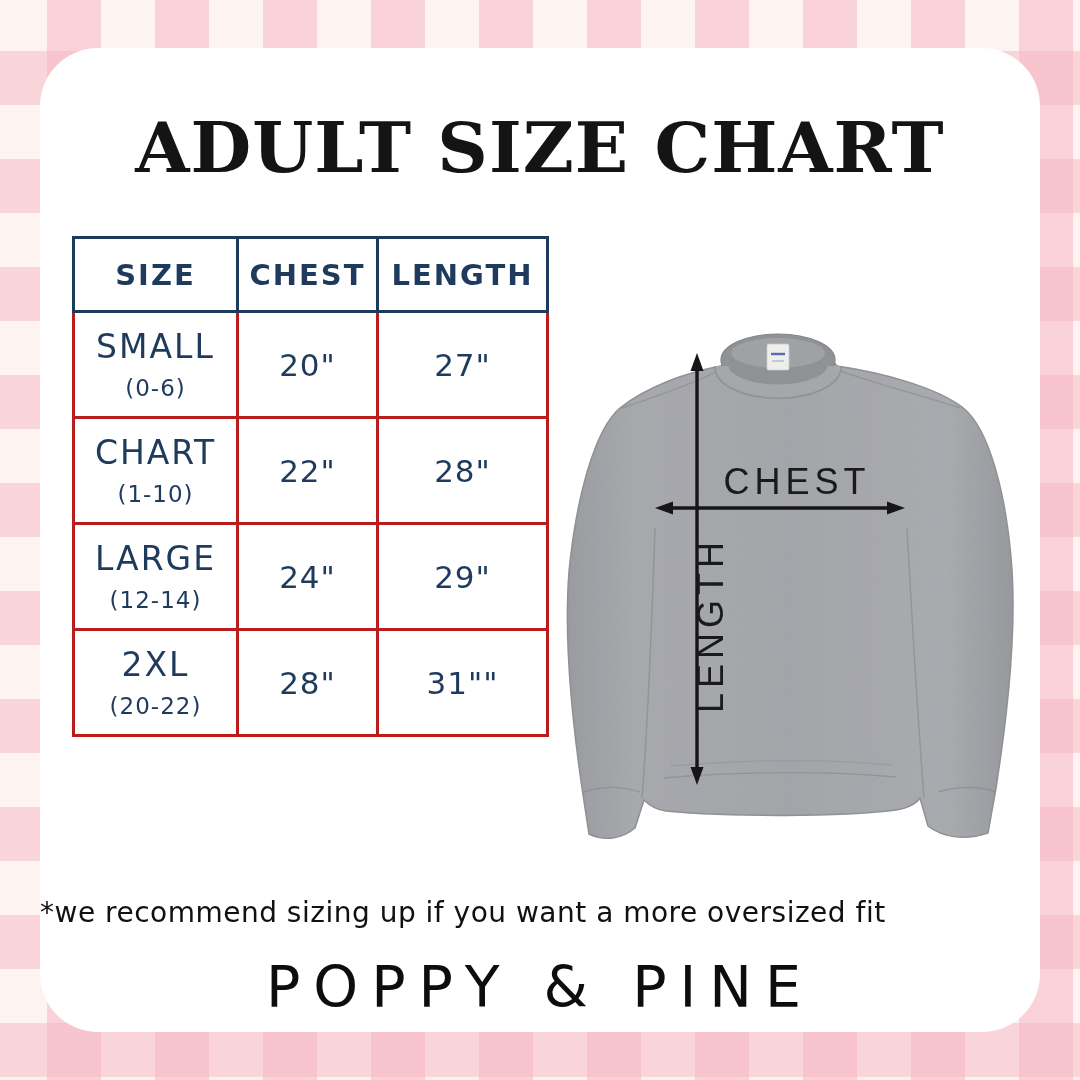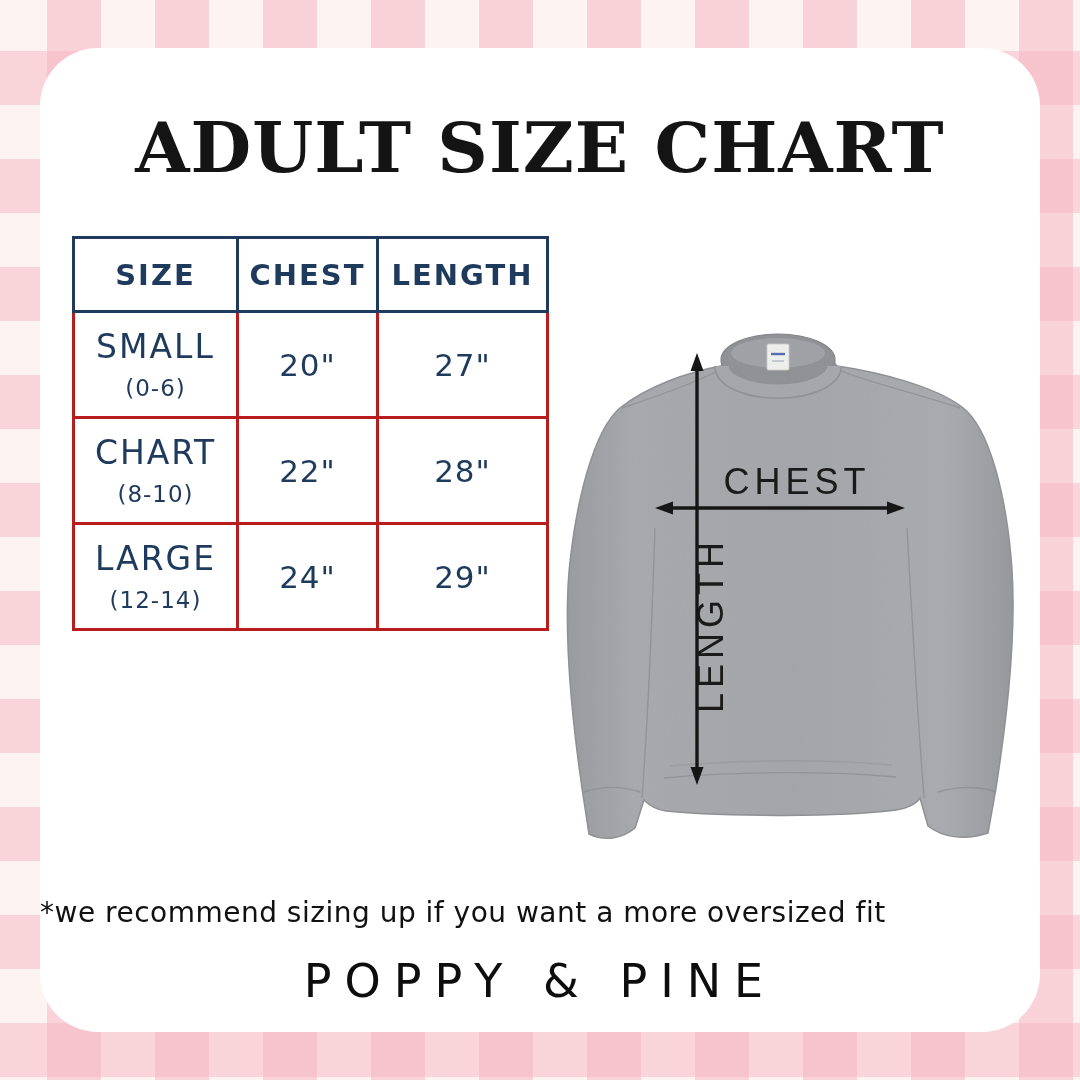--- a/index.html
+++ b/index.html
@@ -38,21 +38,21 @@
   .size-name { font-size:33px; letter-spacing:2px; line-height:1.15; }
   .size-range { font-size:23px; letter-spacing:1px; margin-top:10px; }
   .sweatshirt-wrap { position:absolute; left:520px; top:272px; width:470px; height:540px; }
   .footnote {
     position:absolute; left:0; top:848px; width:100%; text-align:left;
     font-family:"DejaVu Sans", sans-serif; font-size:28px; color:#111;
     letter-spacing:0.5px; white-space:nowrap;
   }
   .brand {
     position:absolute; left:0; top:906px; width:100%; text-align:center;
-    font-family:"DejaVu Sans", sans-serif; font-size:46px; font-weight:400;
+    font-family:"DejaVu Sans", sans-serif; font-size:57px; font-weight:400;
     letter-spacing:13px; color:#0d0d0d; white-space:nowrap;
   }
 </style>
 </head>
 <body>
 
 <div class="stage">
   <div class="card">
 
     <div class="title">ADULT SIZE CHART</div>
@@ -75,32 +75,40 @@
           <td>
             <div class="size-name">SMALL</div>
             <div class="size-range">(0-6)</div>
           </td>
           <td>20"</td>
           <td>27"</td>
         </tr>
         <tr>
           <td>
             <div class="size-name">CHART</div>
-            <div class="size-range">(8-10)</div>
+            <div class="size-range">(1-10)</div>
           </td>
           <td>22"</td>
           <td>28"</td>
         </tr>
         <tr>
           <td>
             <div class="size-name">LARGE</div>
             <div class="size-range">(12-14)</div>
           </td>
           <td>24"</td>
           <td>29"</td>
+        </tr>
+        <tr>
+          <td>
+            <div class="size-name">2XL</div>
+            <div class="size-range">(20-22)</div>
+          </td>
+          <td>28"</td>
+          <td>31""</td>
         </tr>
       </tbody>
     </table>
 
     <div class="sweatshirt-wrap">
       <svg viewBox="0 0 470 540" width="470" height="540">
         <defs>
           <linearGradient id="bodyg" x1="0" y1="0" x2="1" y2="0">
             <stop offset="0" stop-color="#999b9f"></stop>
             <stop offset="0.15" stop-color="#a8aaae"></stop>

